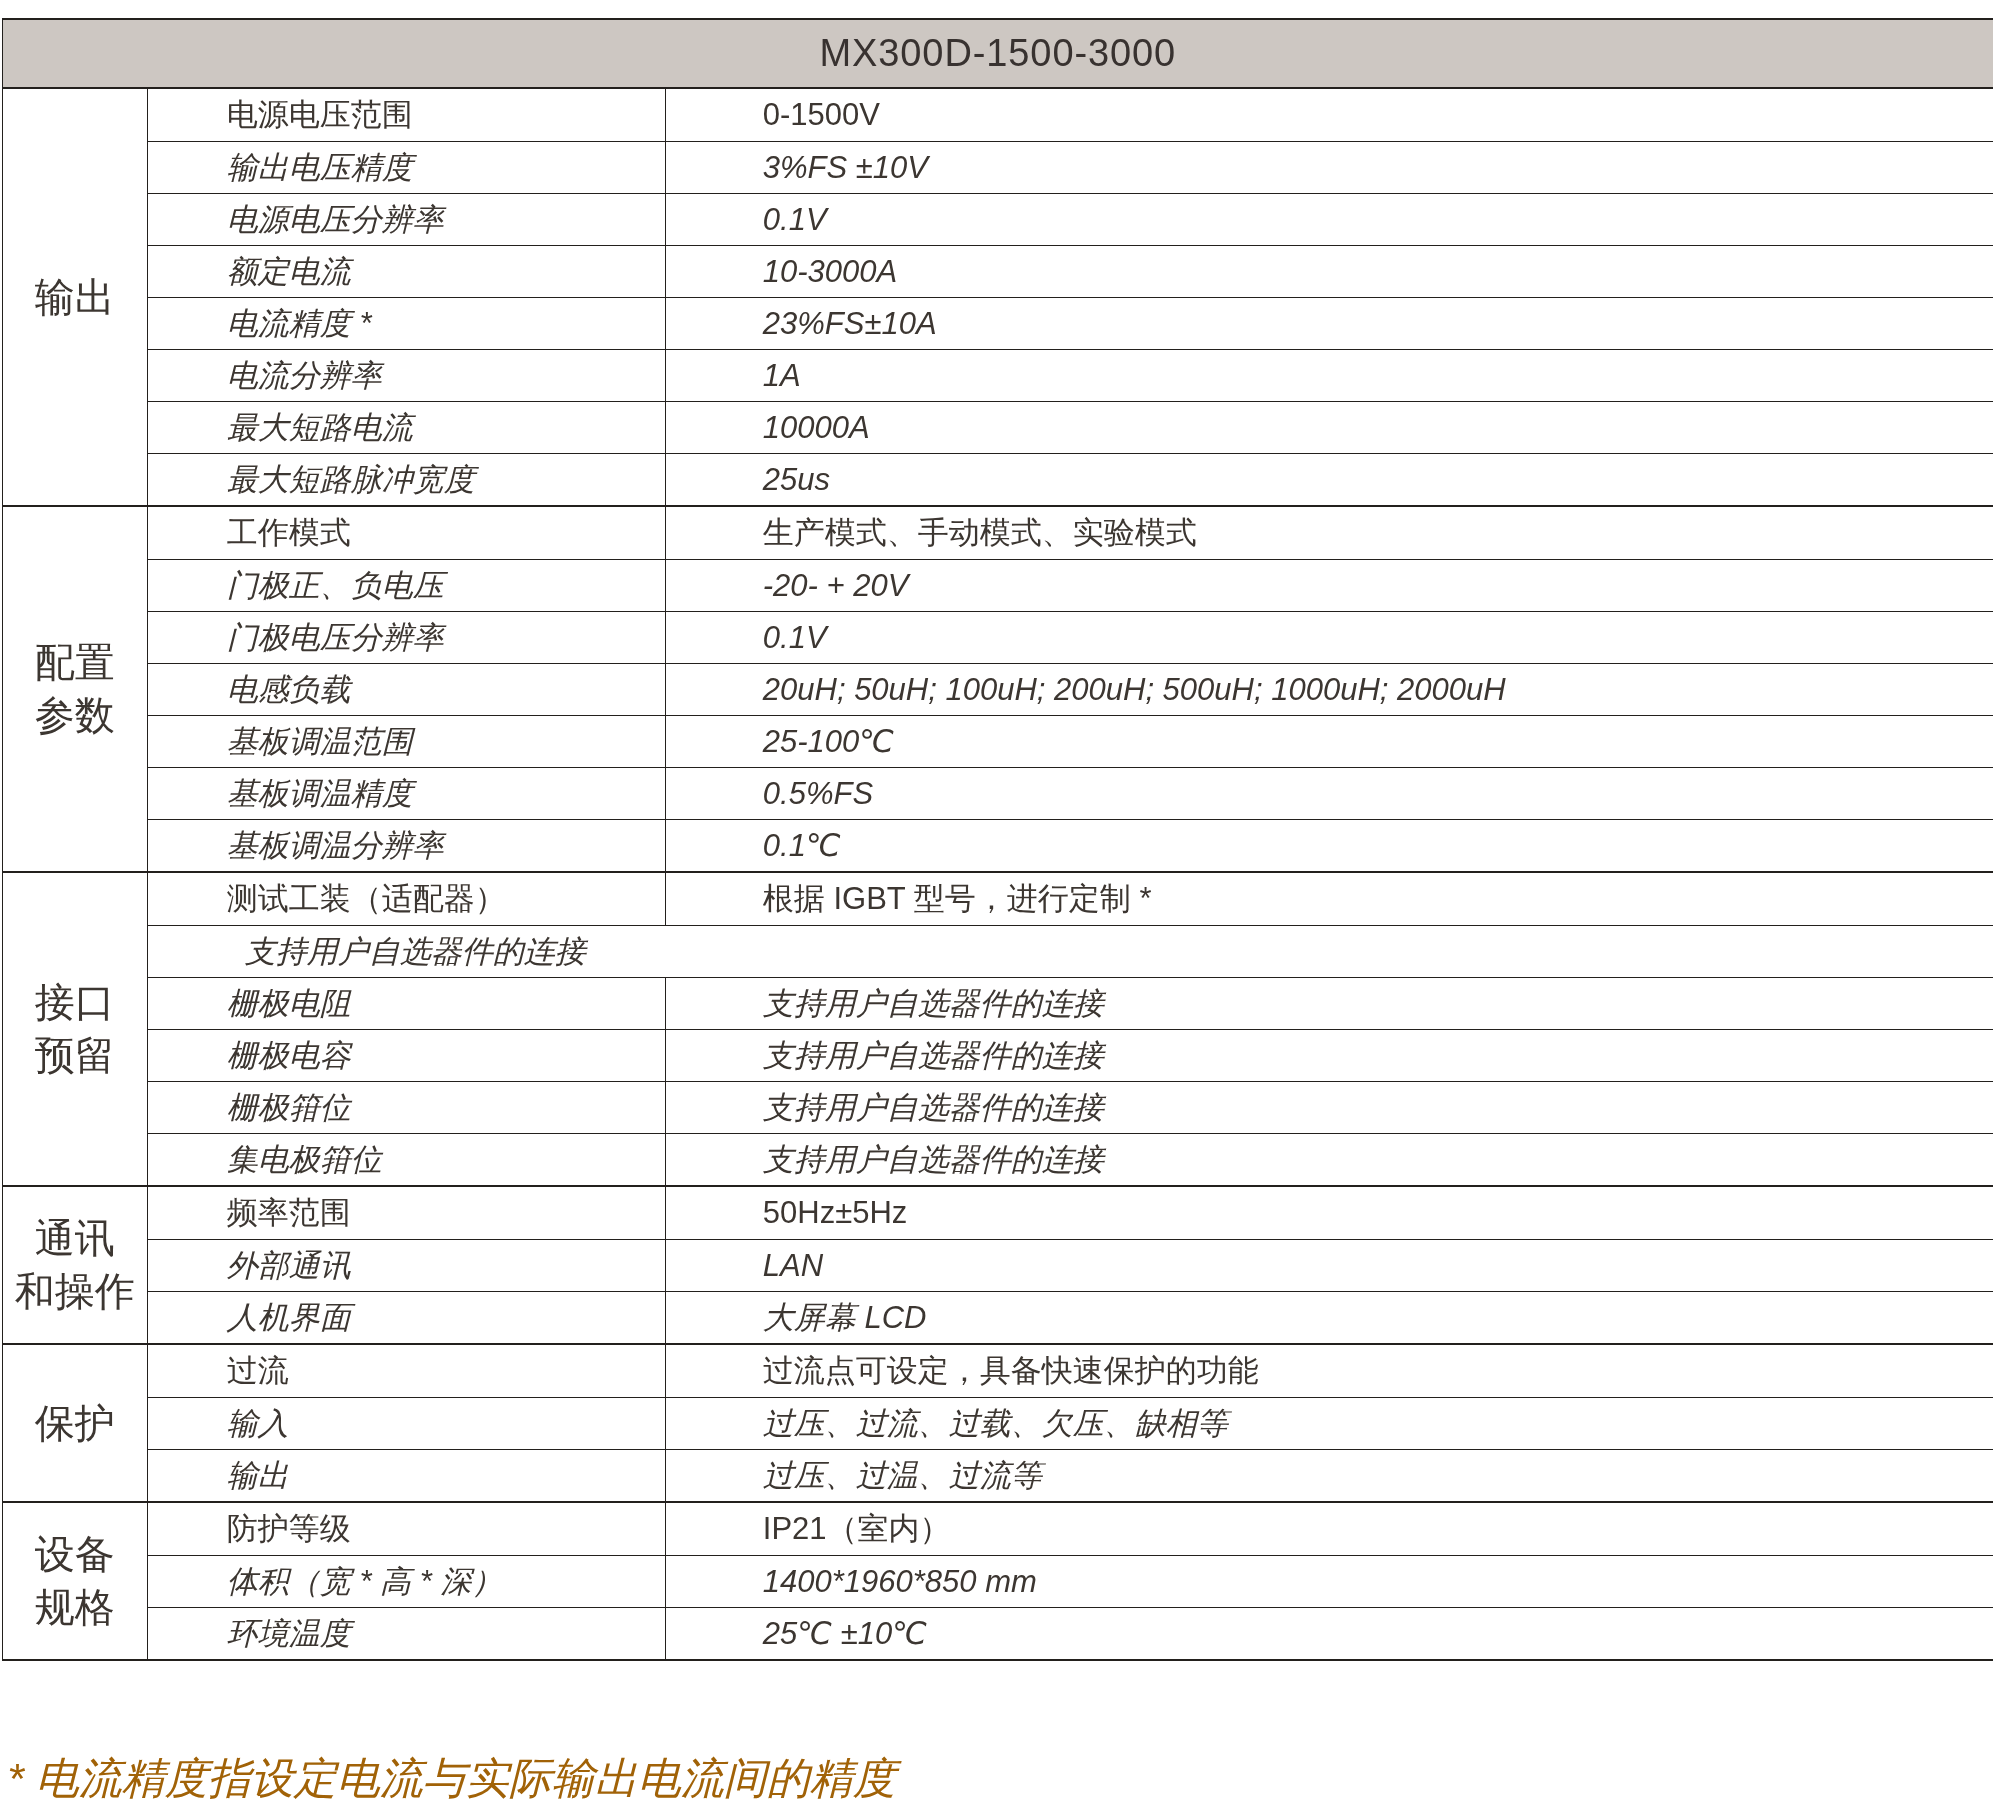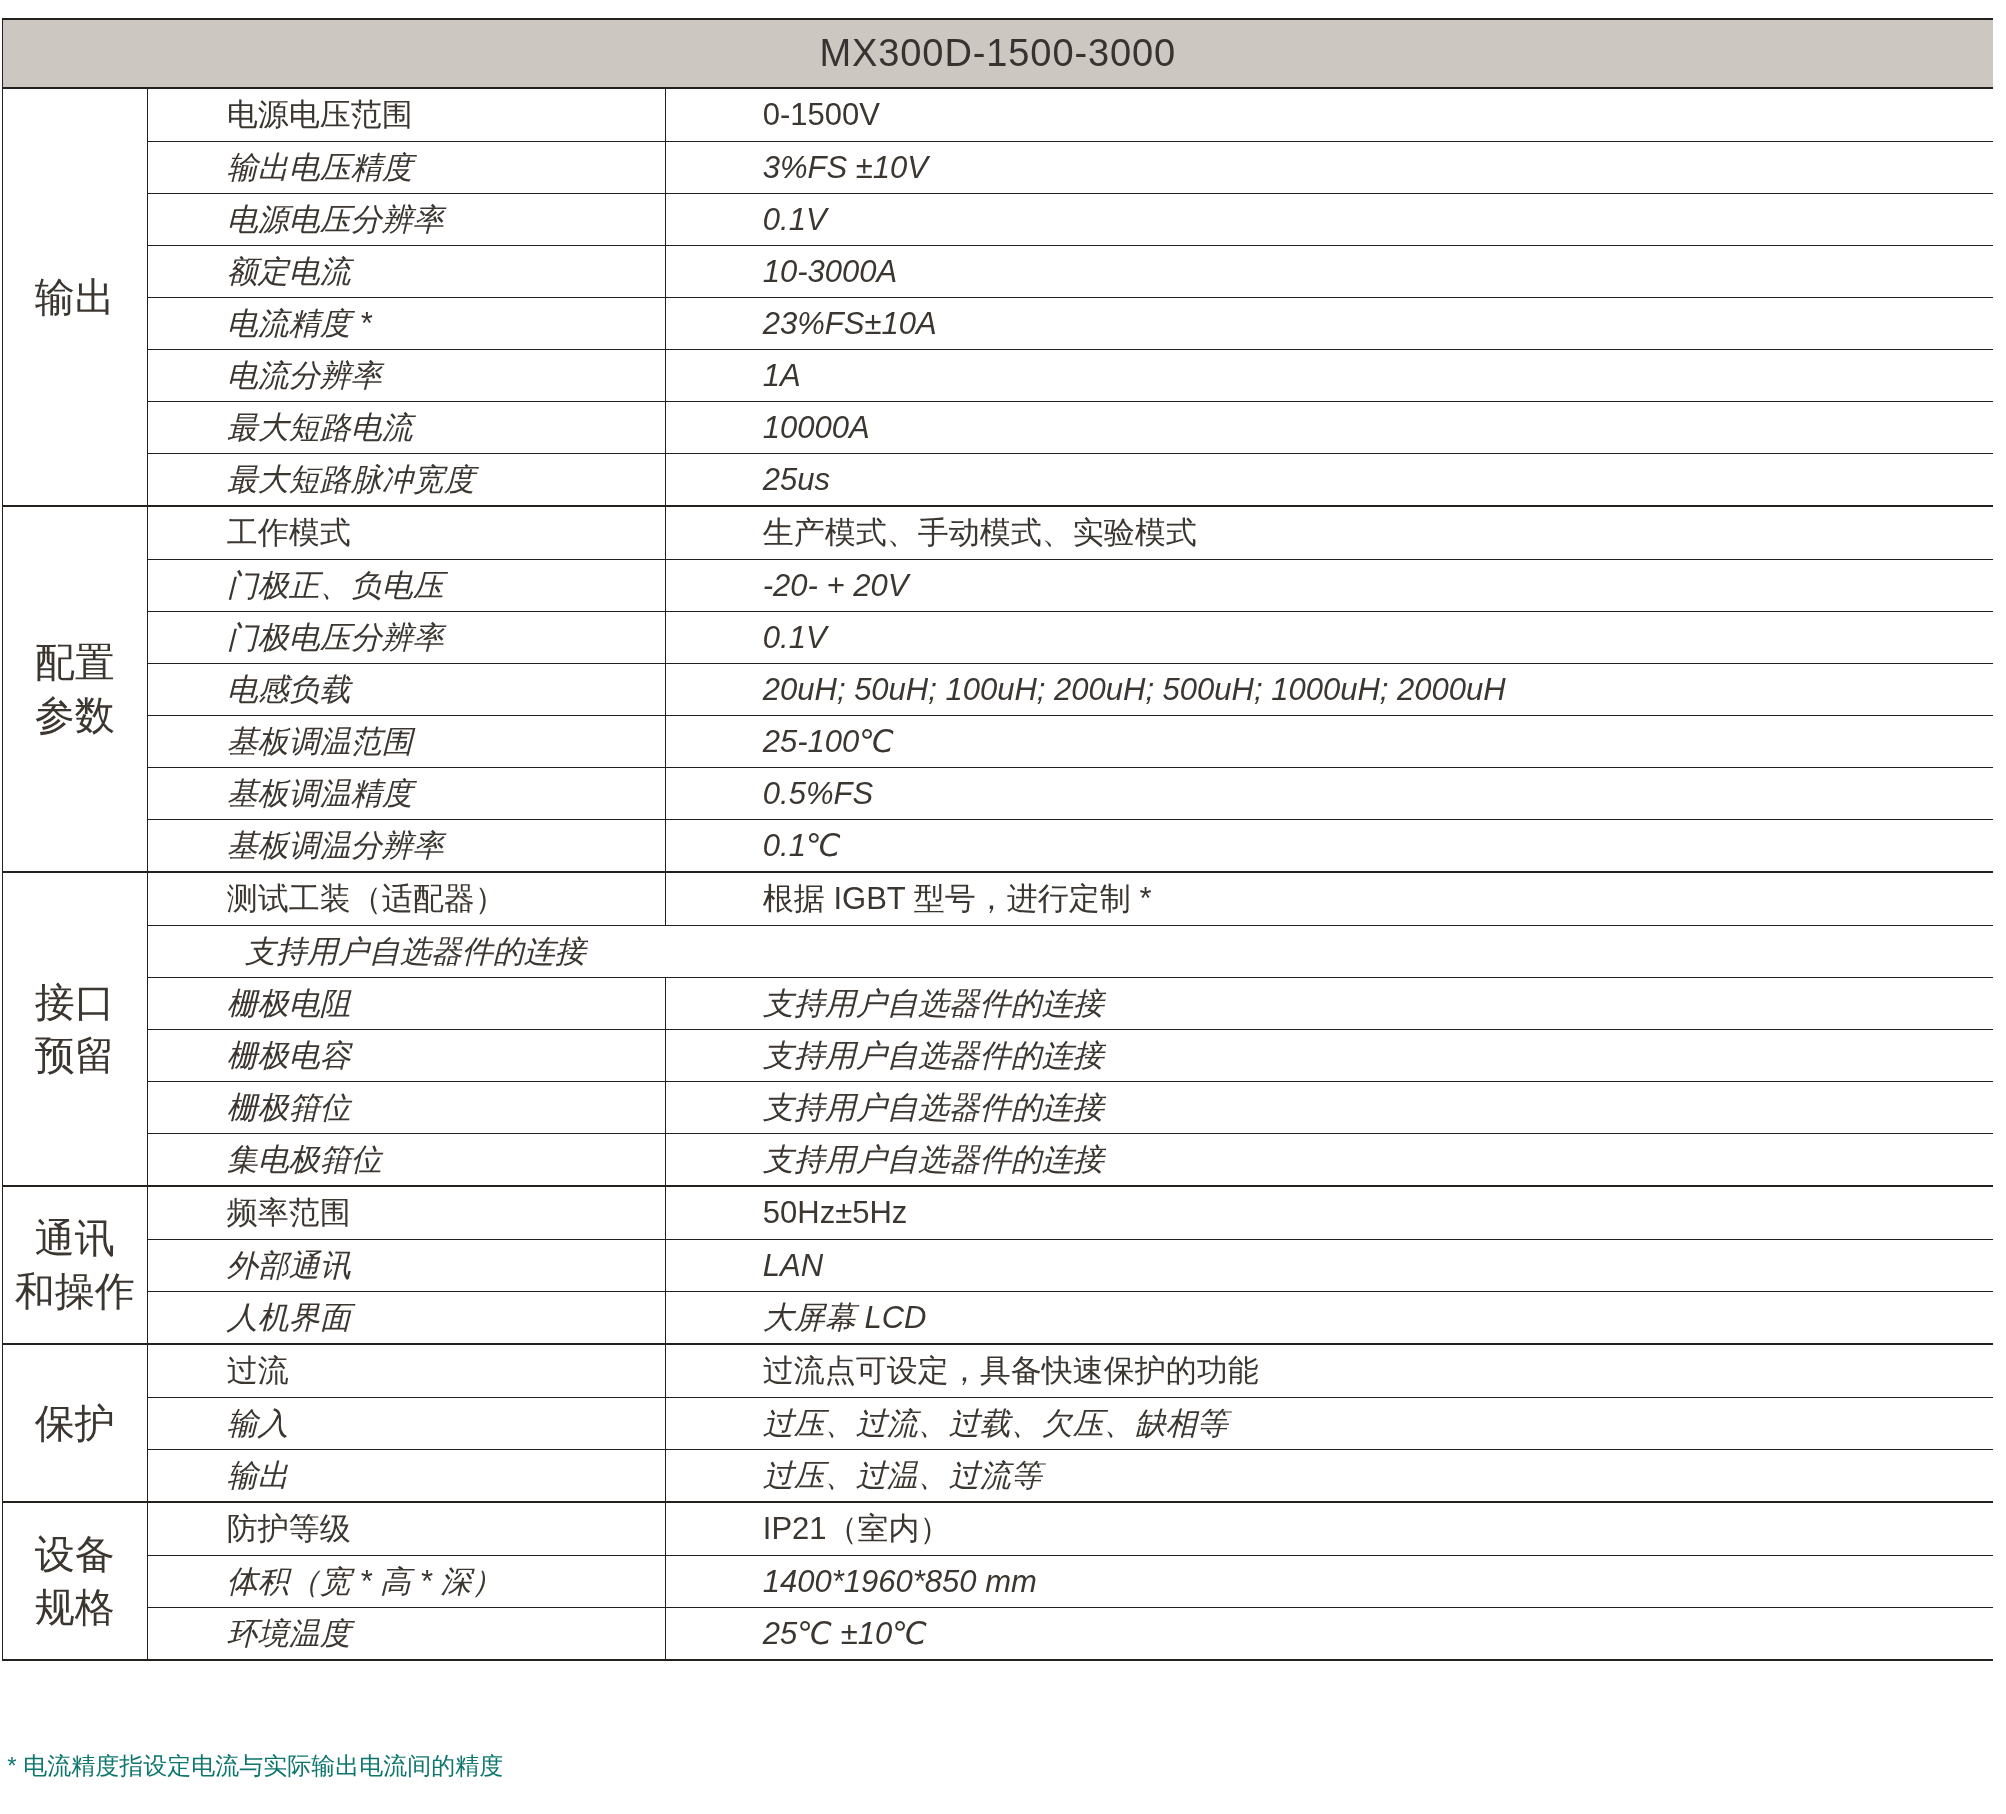--- a/index.html
+++ b/index.html
@@ -89,22 +89,23 @@
     align-items: center;
     font-size: 31px;
     color: #3c3631;
     white-space: nowrap;
     overflow: hidden;
   }
   .footnote {
     position: absolute;
     left: 7.2px;
     top: 1750px;
-    font-size: 24px;
-    color: #0f766e;
+    font-size: 43px;
+    color: #a16207;
+    font-style: italic;
   }
 </style>
 </head>
 <body>
 
 <div class="sheet">
   <div class="spec-table">
     <div class="title-bar">
       <span>MX300D-1500-3000</span>
     </div>

